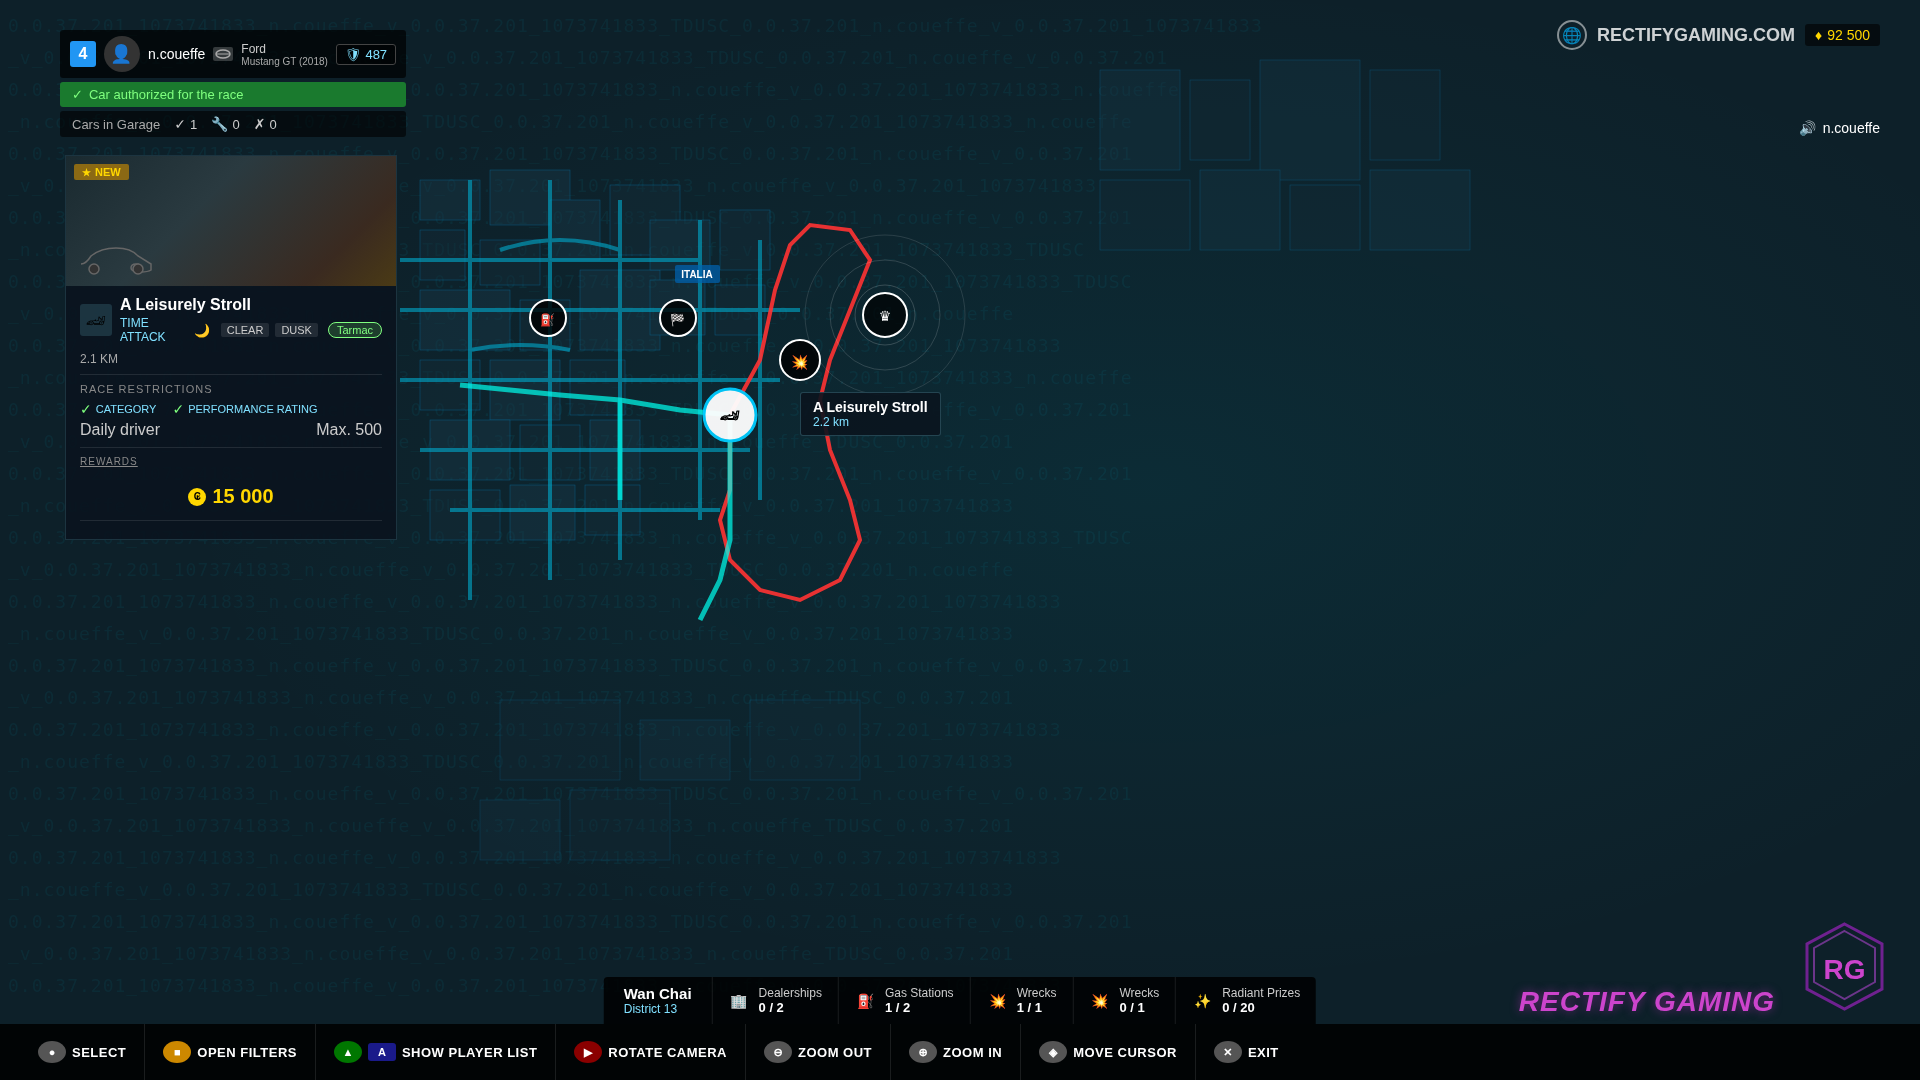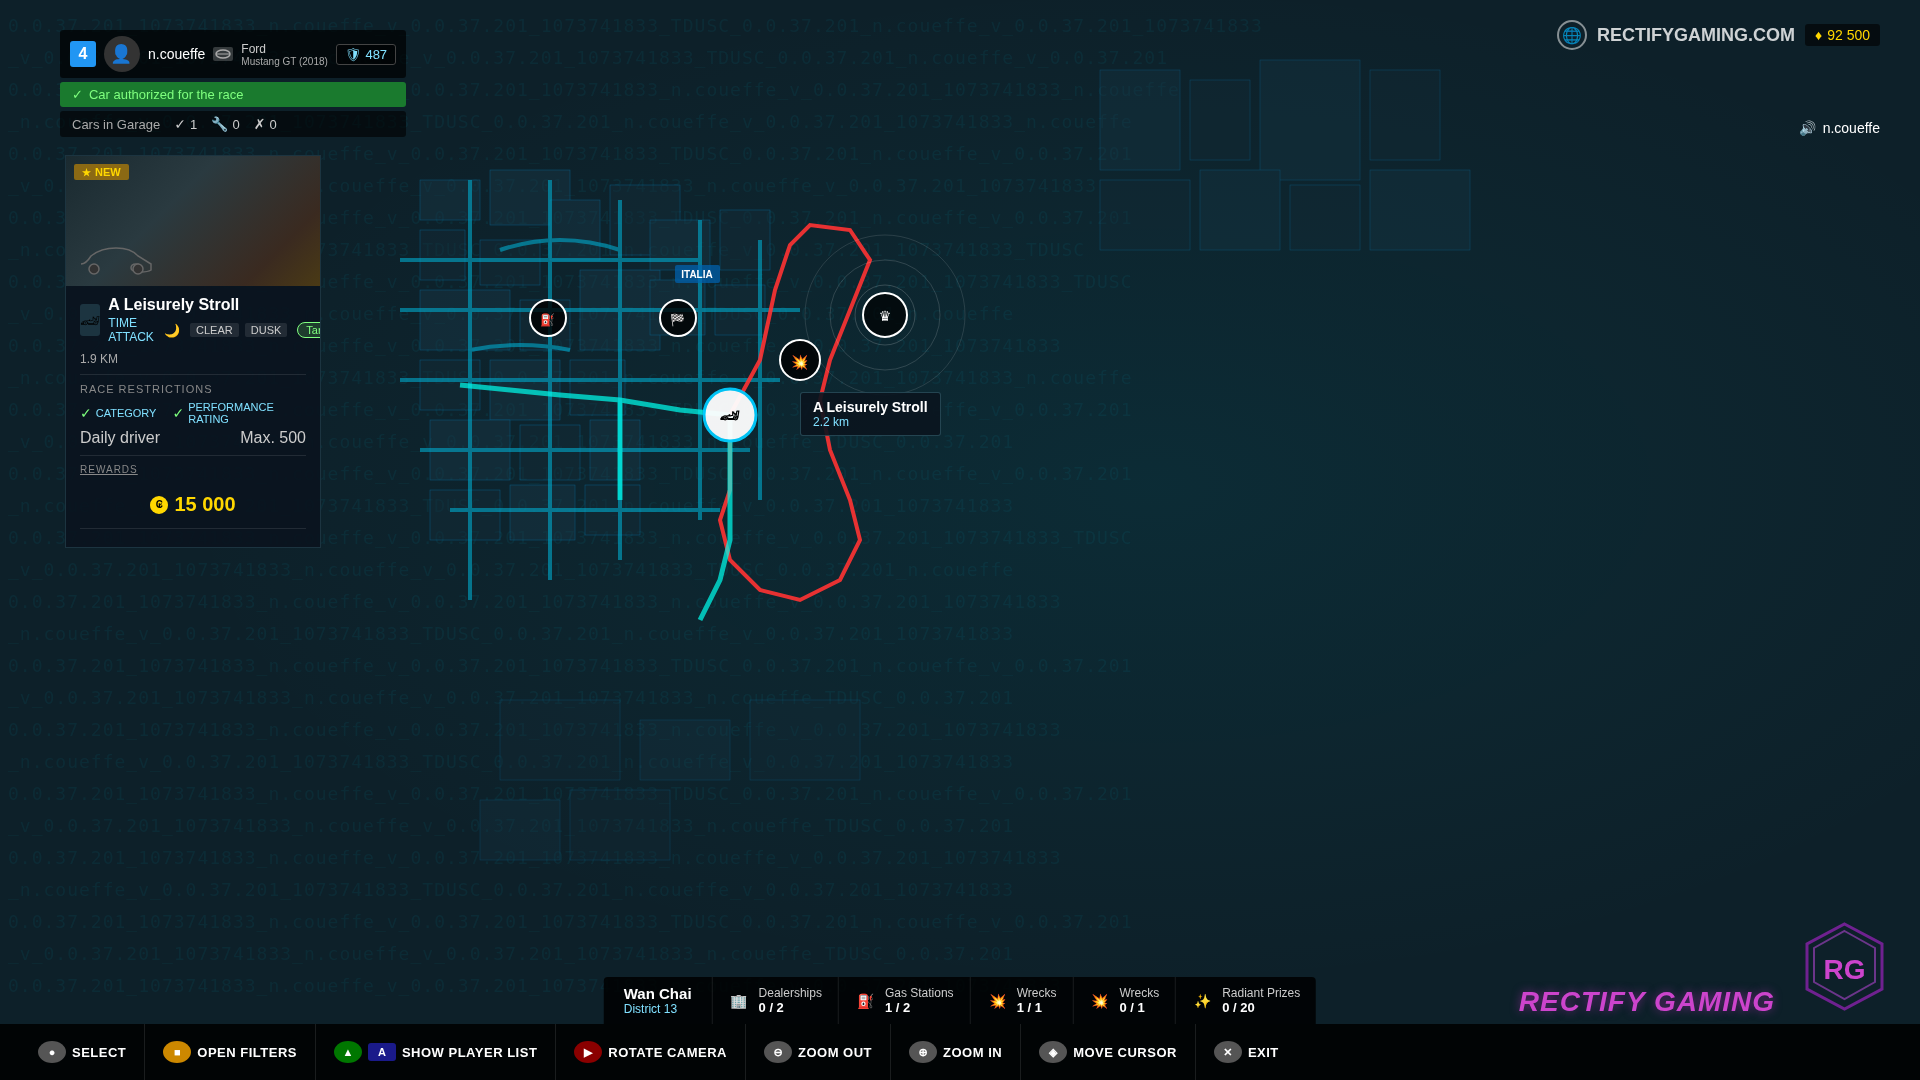--- a/index.html
+++ b/index.html
@@ -149,21 +149,21 @@
       gap: 4px;
       color: #ccc;
     }
     .garage-stat .icon { font-size: 14px; }
 
     
     .race-panel {
       position: absolute;
       top: 155px;
       left: 65px;
-      width: 256px;
+      width: 332px;
       background: rgba(10,20,30,0.92);
       border: 1px solid rgba(100,180,200,0.2);
       z-index: 10;
       overflow: hidden;
     }
     .race-panel-thumb {
       width: 100%;
       height: 130px;
       background: linear-gradient(135deg, #1a2a30 0%, #2a3a40 40%, #3a2a20 80%, #4a3a15 100%);
       position: relative;
@@ -735,21 +735,21 @@
           <span class="race-type">TIME ATTACK</span>
           <span style="font-size:13px;">🌙</span>
           <div class="race-conditions">
             <span class="condition-badge">CLEAR</span>
             <span class="condition-badge">DUSK</span>
           </div>
           <span class="tarmac-badge">Tarmac</span>
         </div>
       </div>
     </div>
-    <div style="font-size:12px;color:#aaa;margin-bottom:6px;">1.9 KM</div>
+    <div style="font-size:12px;color:#aaa;margin-bottom:6px;">2.1 KM</div>
     <div class="divider"></div>
     <div class="restrictions-title">RACE RESTRICTIONS</div>
     <div class="restrictions-row">
       <div class="restriction-item">
         <span class="restriction-check">✓</span>
         <span class="restriction-label">CATEGORY</span>
       </div>
       <div class="restriction-item">
         <span class="restriction-check">✓</span>
         <span class="restriction-label">PERFORMANCE RATING</span>

